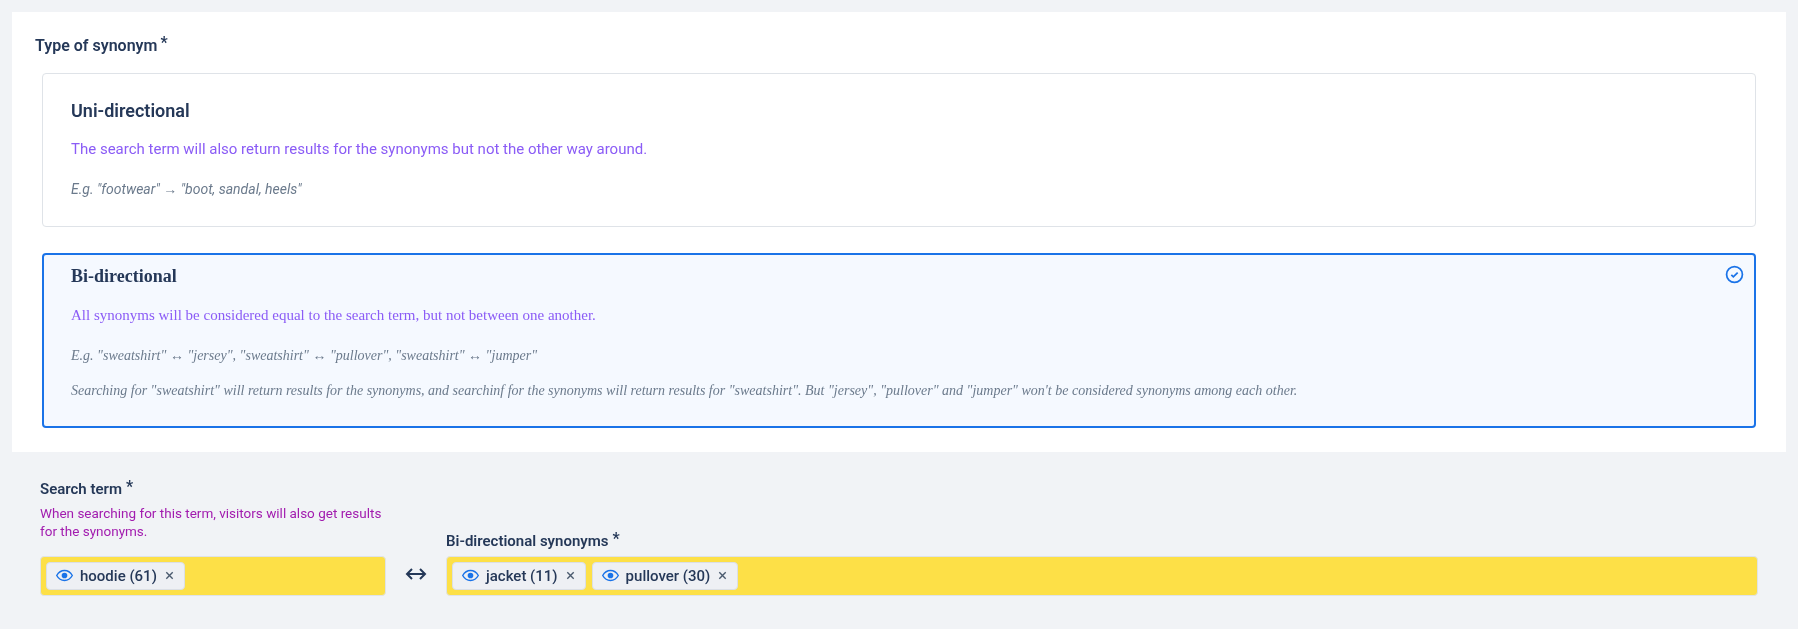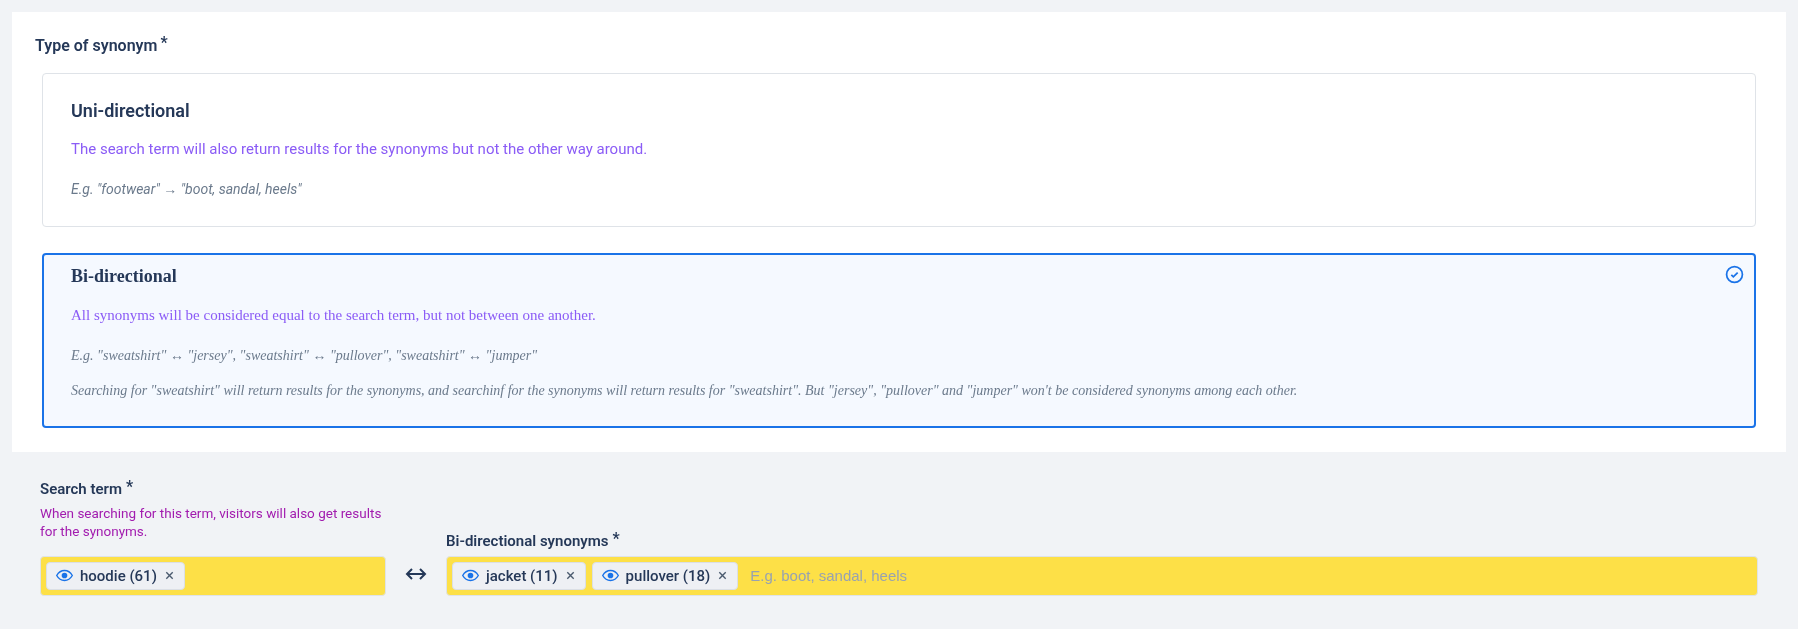--- a/index.html
+++ b/index.html
@@ -256,28 +256,27 @@
               </svg>
             </span>
           </span>
           <span class="token">
             <span class="eye-icon">
               <svg width="17" height="17" viewBox="0 0 24 24" fill="none" stroke="currentColor" stroke-width="2">
                 <path d="M1 12s4-7 11-7 11 7 11 7-4 7-11 7S1 12 1 12z"></path>
                 <circle cx="12" cy="12" r="3" fill="currentColor"></circle>
               </svg>
             </span>
-            <span>pullover (18)</span>
+            <span>pullover (30)</span>
             <span class="remove-icon">
               <svg width="11" height="11" viewBox="0 0 24 24" fill="none" stroke="currentColor" stroke-width="3">
                 <path d="M5 5 L19 19 M19 5 L5 19"></path>
               </svg>
             </span>
           </span>
-          <input class="text-input" type="text" placeholder="E.g. boot, sandal, heels" style="">
         </div>
       </div>
 
     </div>
 
     <div class="footer">
       <span class="footer-link">Check synonym effect</span>
       <span class="eye-icon-outline">
         <svg width="20" height="20" viewBox="0 0 24 24" fill="none" stroke="currentColor" stroke-width="2">
           <path d="M1 12s4-7 11-7 11 7 11 7-4 7-11 7S1 12 1 12z"></path>

